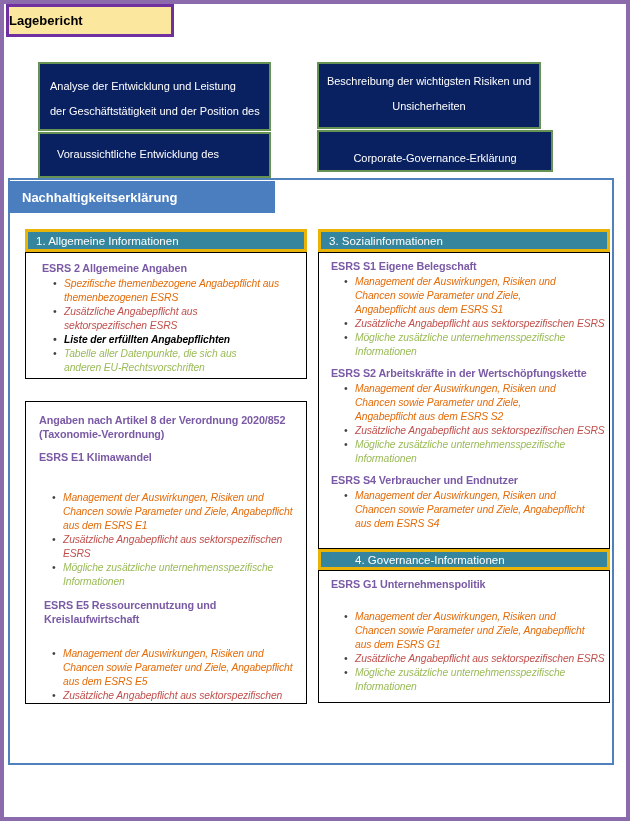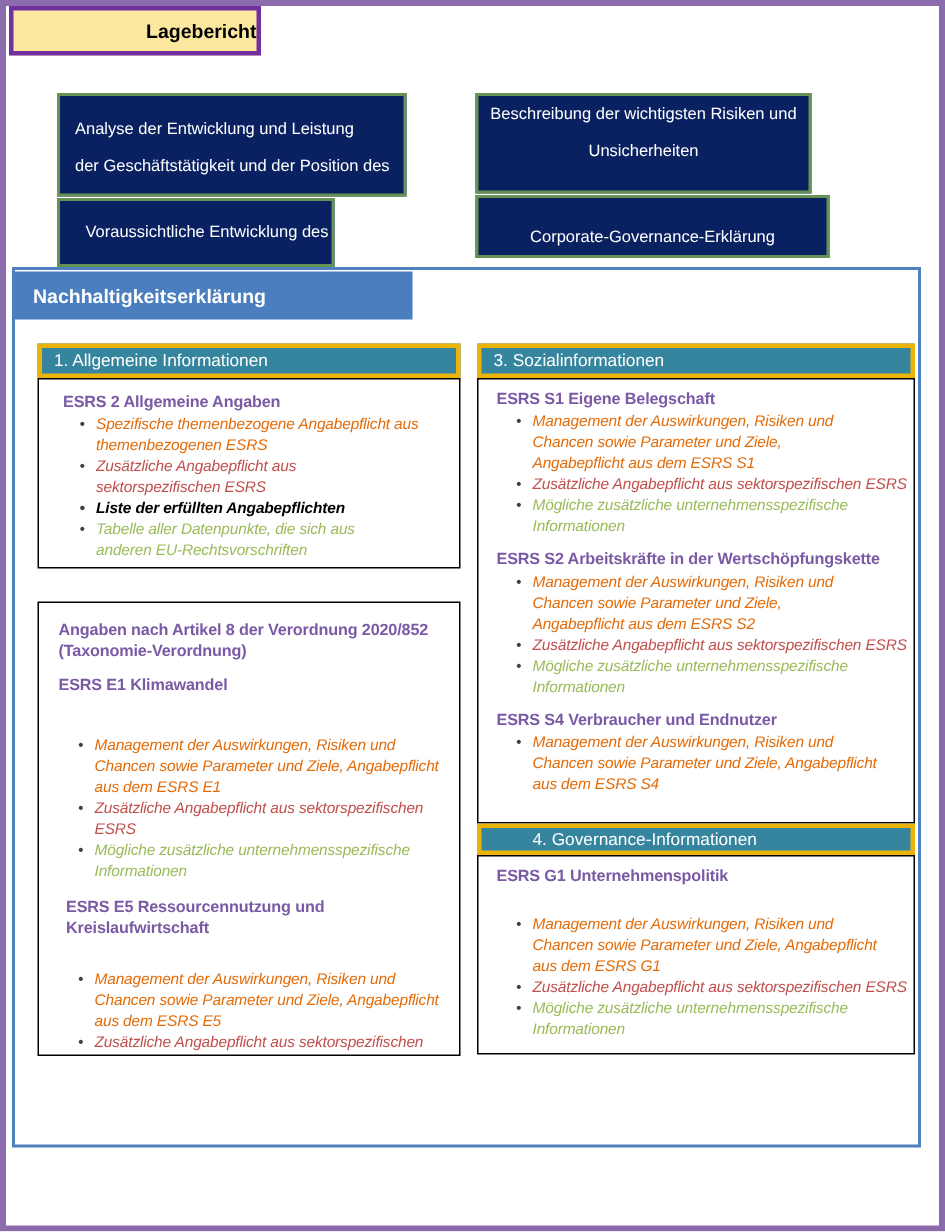--- a/index.html
+++ b/index.html
@@ -3,31 +3,31 @@
 <meta charset="utf-8">
 <style>
   html,body{margin:0;padding:0;background:#fff;}
   .page{position:relative;width:630px;height:821px;background:#ffffff;overflow:hidden;
         font-family:"Liberation Sans",sans-serif;color:#000;}
   .page-border{position:absolute;inset:0;border:4px solid #8c6bad;pointer-events:none;z-index:9;}
 
   
   .tab{position:absolute;left:6px;top:4px;width:168px;height:33px;background:#fce79f;
        border:3px solid #7030a0;box-sizing:border-box;display:flex;align-items:center;
-       justify-content:flex-end;font-weight:bold;font-size:13px;z-index:10;}
+       justify-content:flex-start;font-weight:bold;font-size:13px;z-index:10;}
 
   
   .nb{position:absolute;background:#0a2161;border:2px solid #669354;box-sizing:border-box;
       color:#fff;font-size:11px;white-space:pre-line;z-index:2;}
   .nb-analyse{left:38px;top:62px;width:233px;height:69px;padding:0 0 5px 10px;
       display:flex;flex-direction:column;justify-content:flex-end;line-height:25px;}
-  .nb-voraus{left:38px;top:132px;width:185px;height:46px;padding:0 0 14px 17px;
-      display:flex;align-items:flex-end;line-height:14px;}
+  .nb-voraus{left:38px;top:132px;width:233px;height:46px;padding:0 0 3px 17px;
+      display:flex;align-items:center;line-height:14px;}
   .nb-risiken{left:317px;top:62px;width:224px;height:67px;padding:0 4px 4px 4px;
-      display:flex;flex-direction:column;justify-content:flex-start;text-align:center;line-height:25px;}
+      display:flex;flex-direction:column;justify-content:center;text-align:center;line-height:25px;}
   .nb-corpgov{left:317px;top:130px;width:236px;height:42px;padding:0 4px 5px 4px;
       display:flex;align-items:flex-end;justify-content:center;text-align:right;line-height:14px;}
 
   
   .container{position:absolute;left:8px;top:178px;width:606px;height:587px;background:#fff;
       border:2px solid #4f81bd;box-sizing:border-box;z-index:1;}
   .nach-bar{position:absolute;left:8px;top:181px;width:267px;height:32px;background:#4a7ebf;
       color:#fff;font-weight:bold;font-size:13px;display:flex;align-items:center;
       padding-left:14px;box-sizing:border-box;z-index:6;}
 

